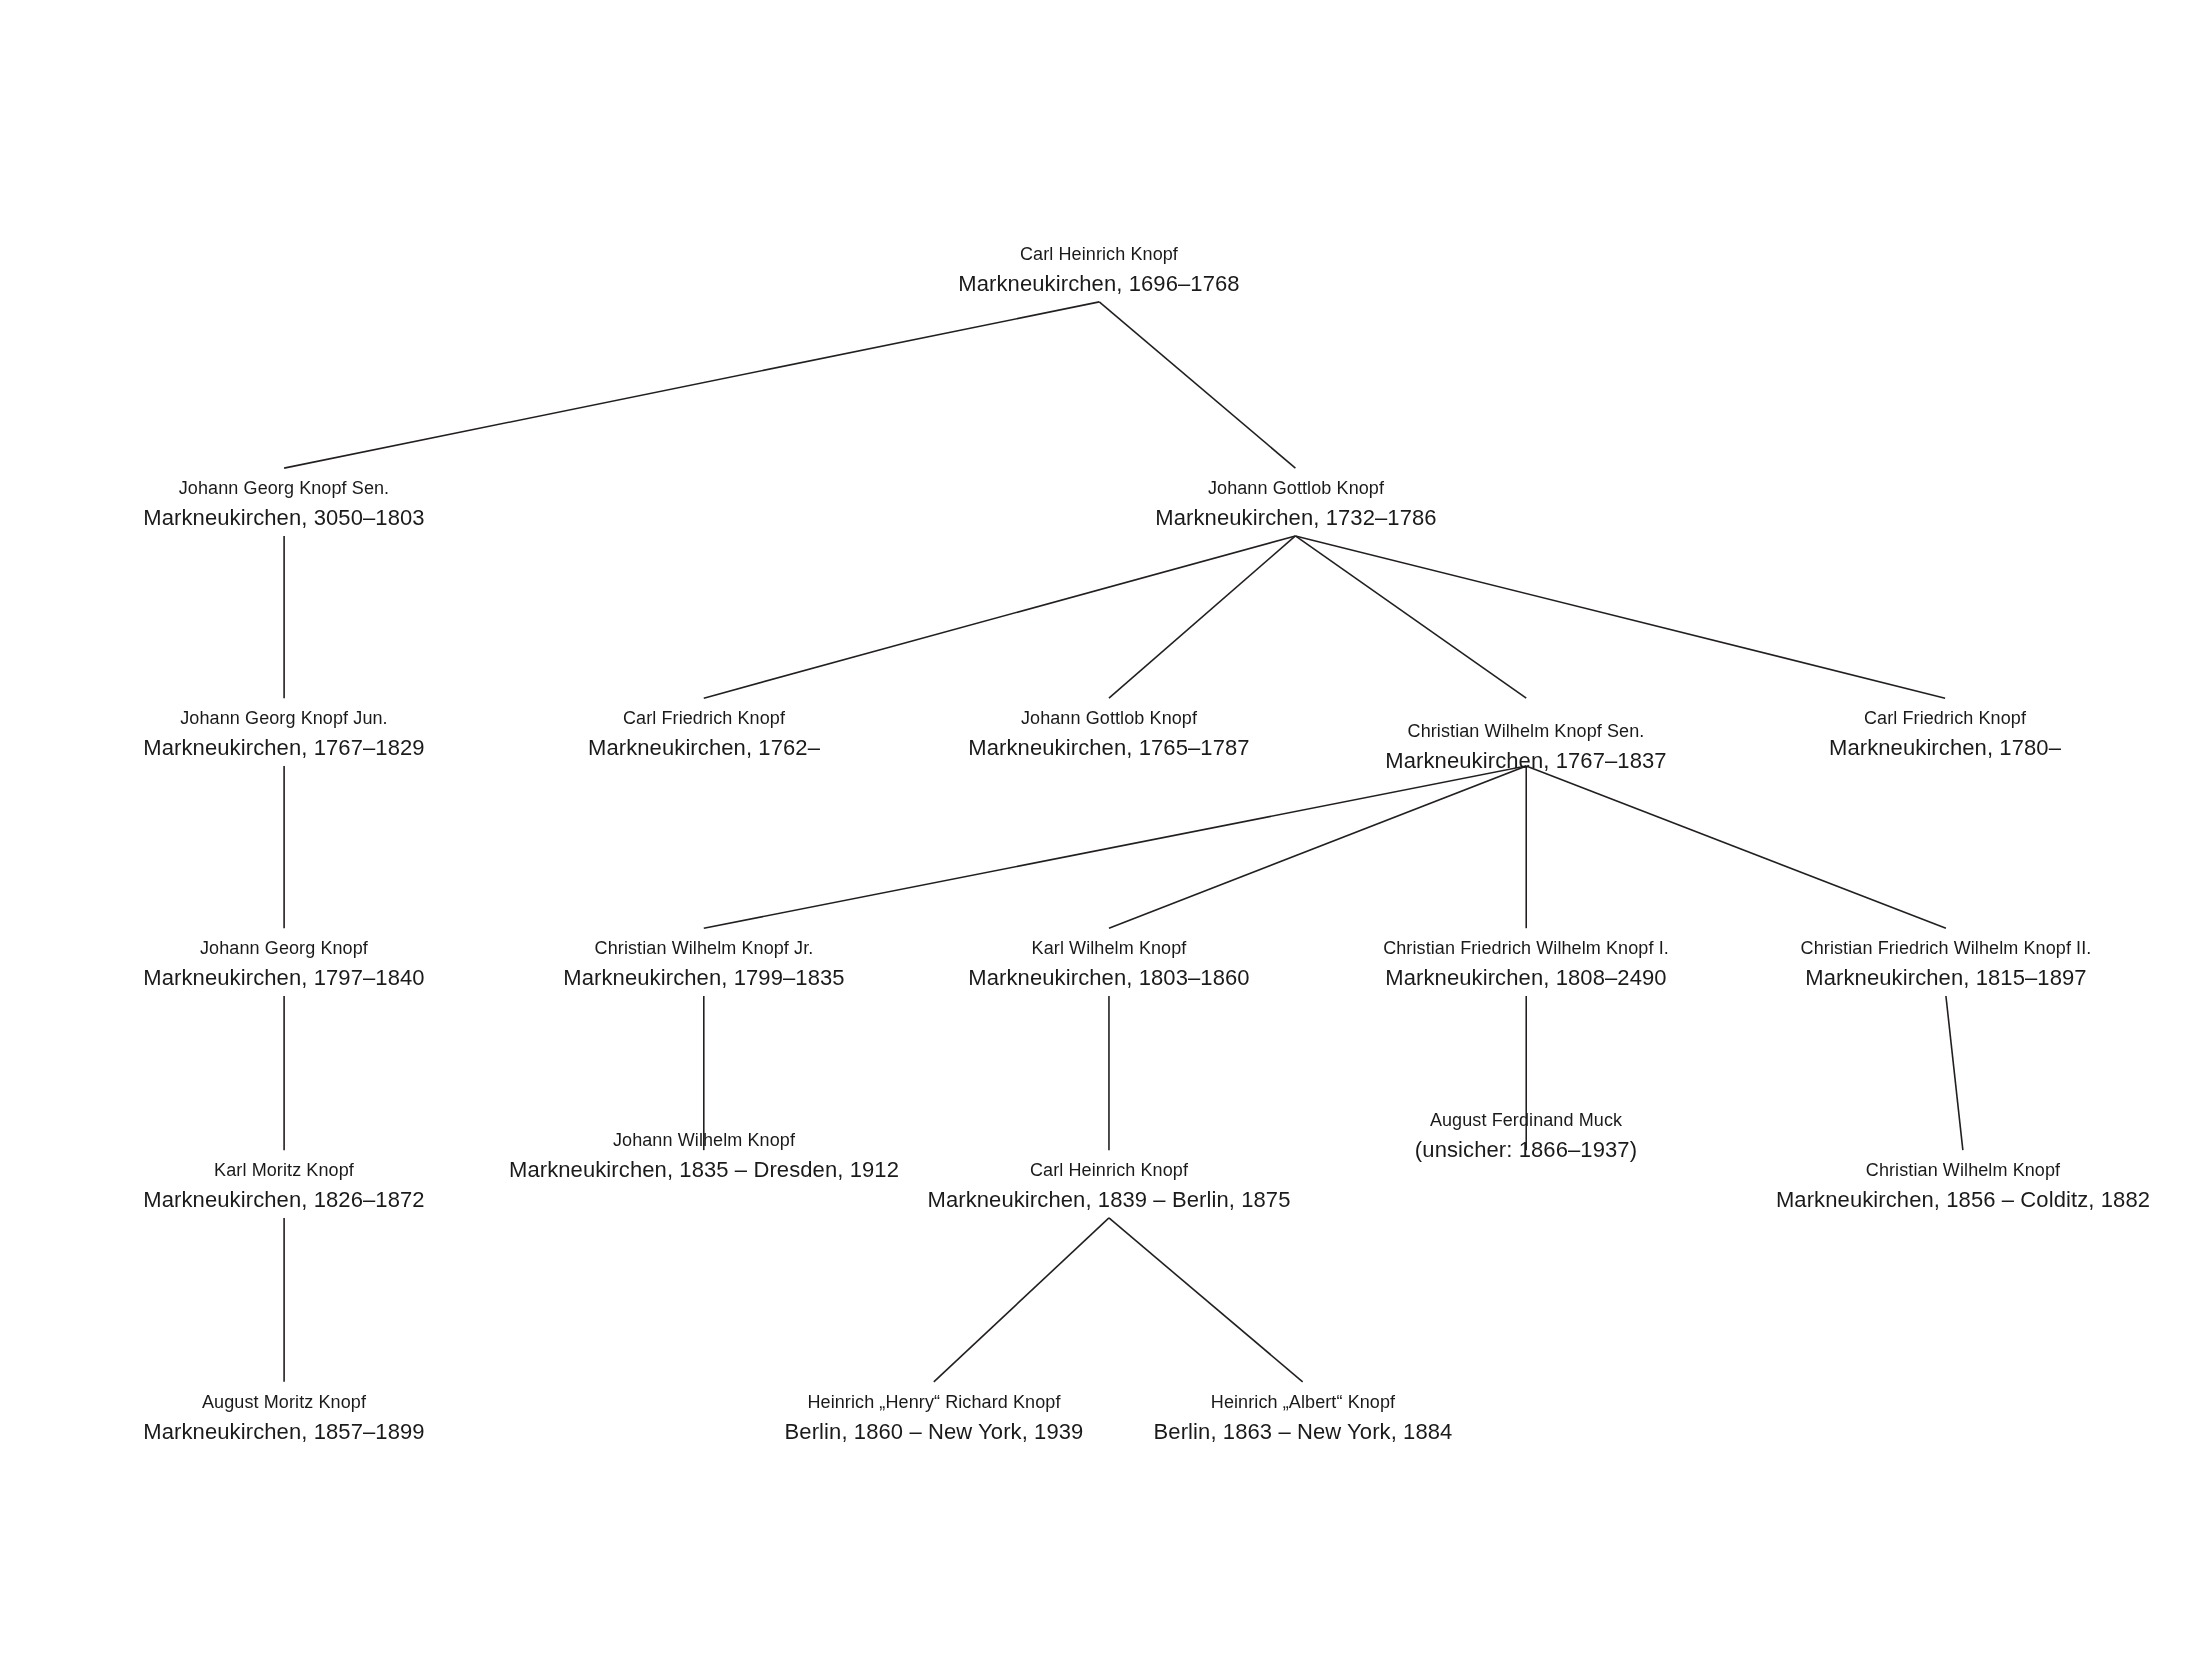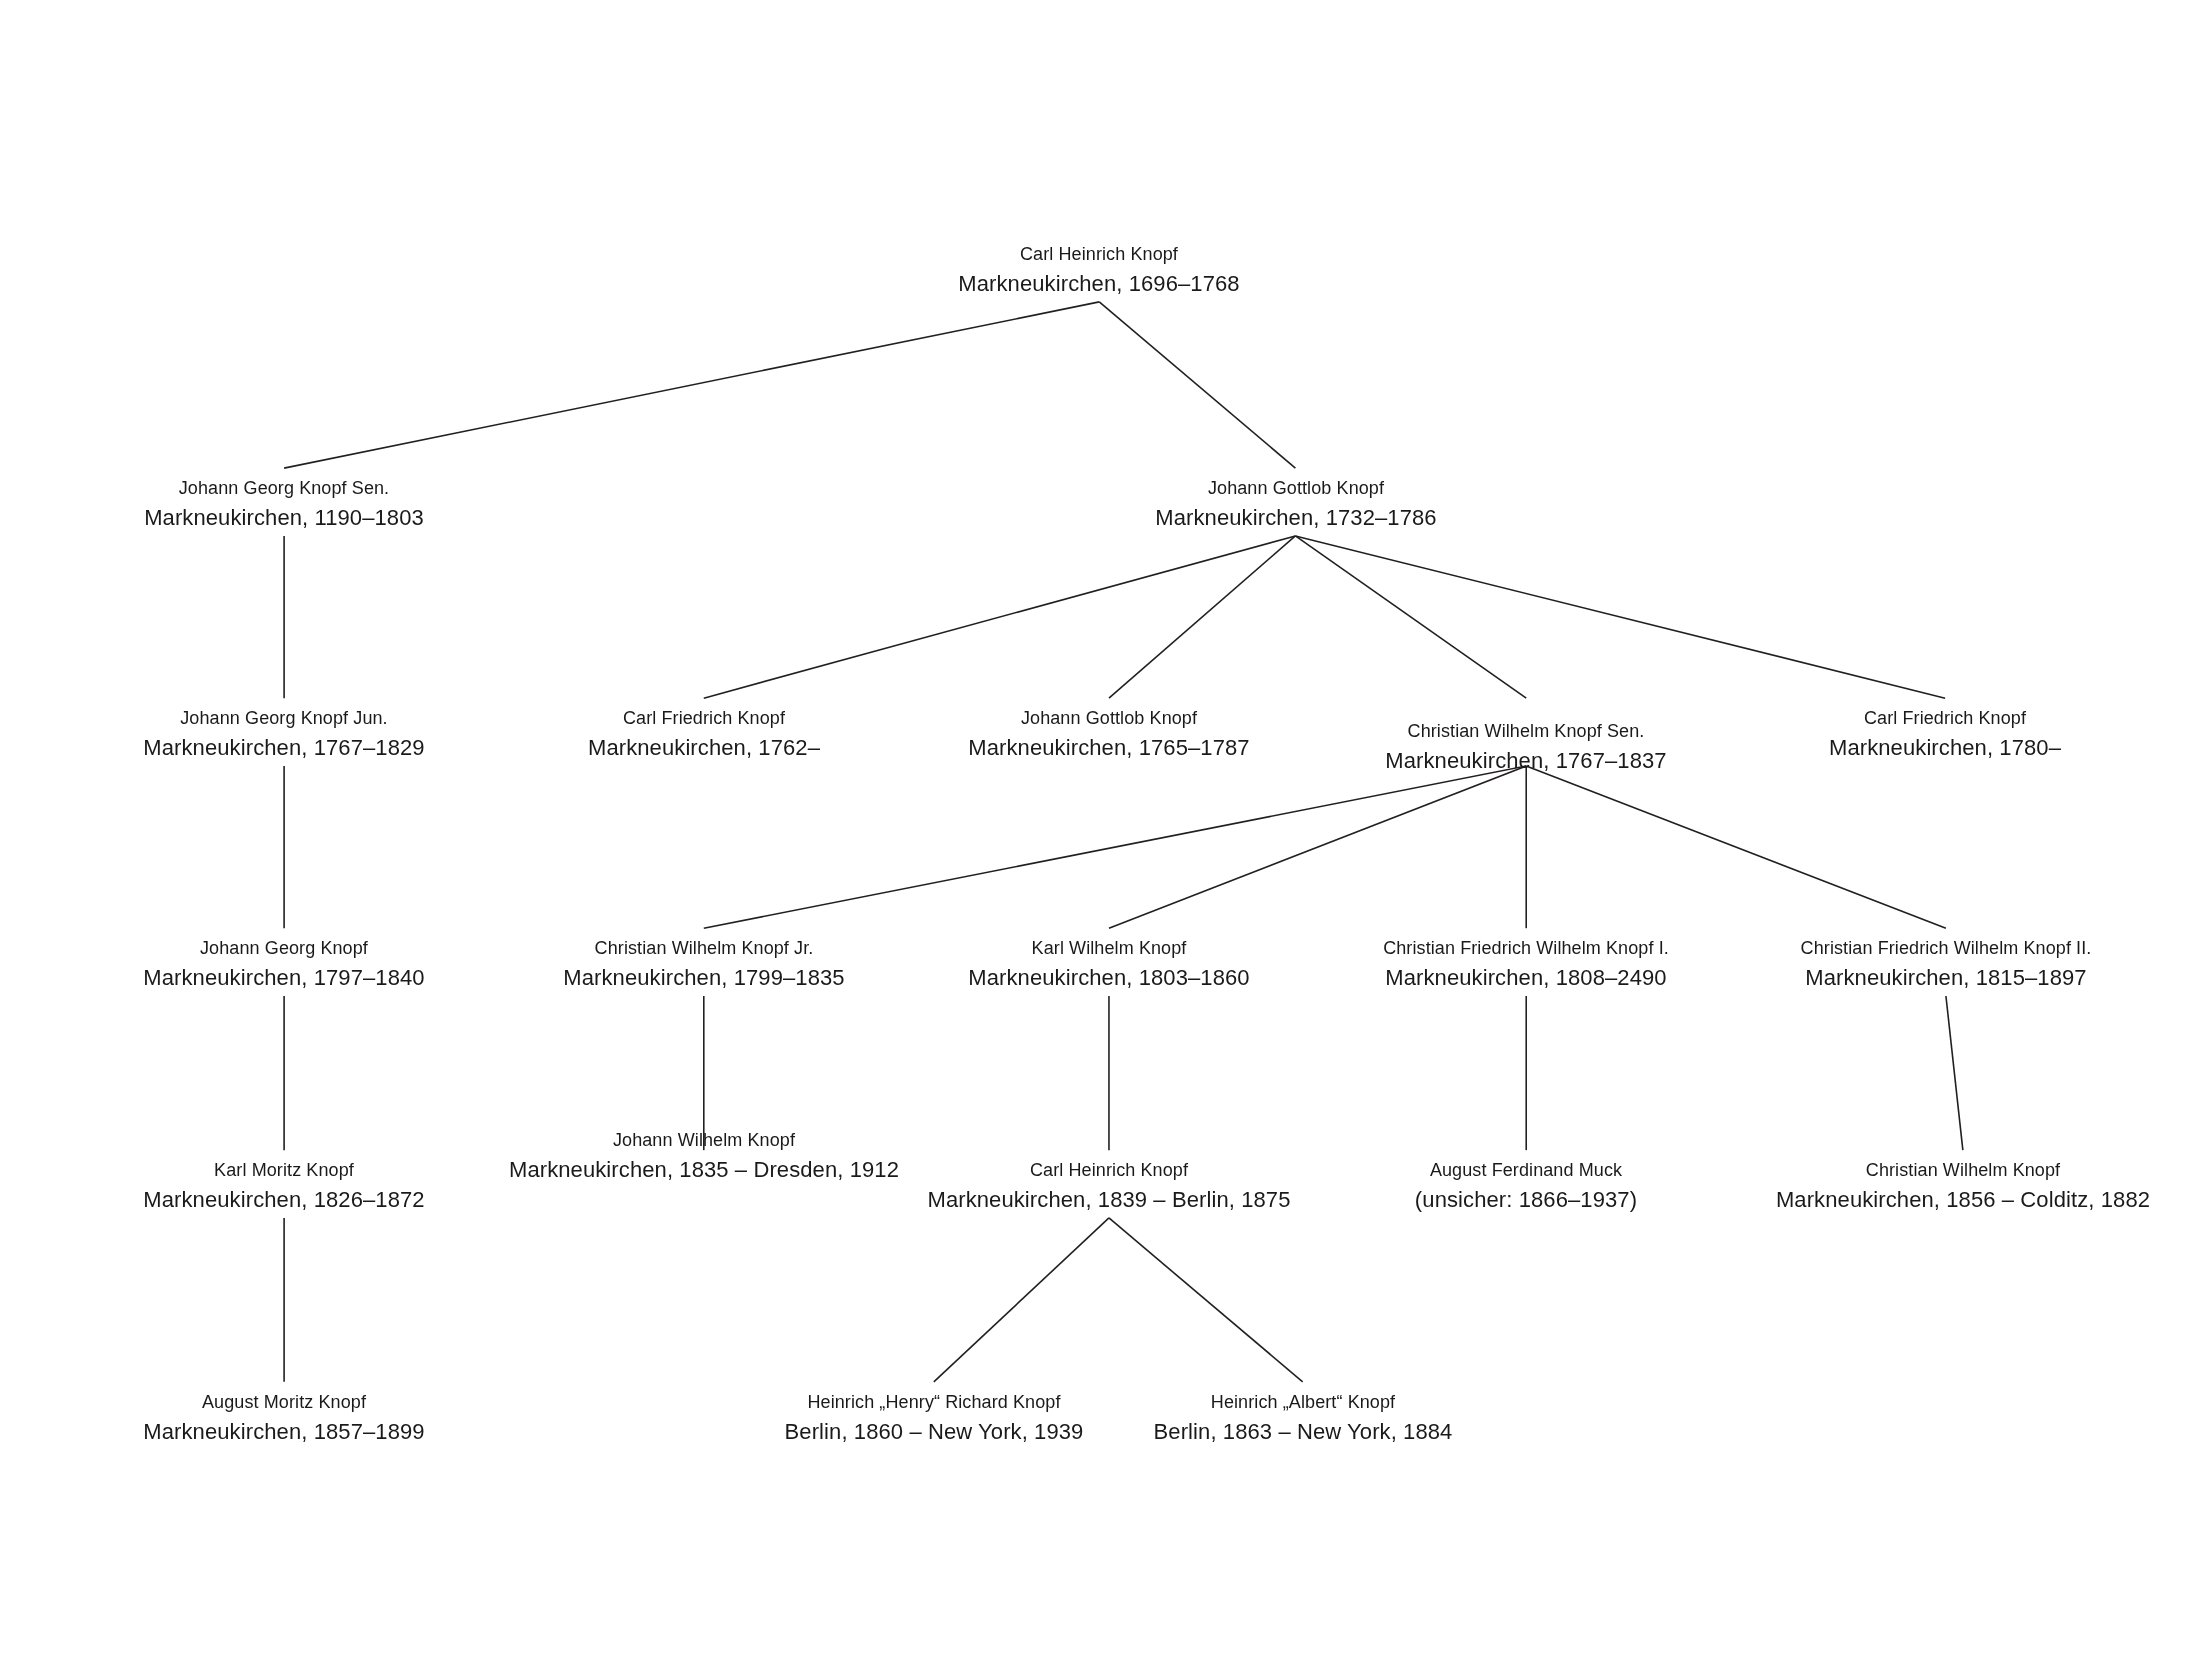--- a/index.html
+++ b/index.html
@@ -74,21 +74,21 @@
       <line x1="1374" y1="1509" x2="1157" y2="1712"></line>
       <line x1="1374" y1="1509" x2="1614" y2="1712"></line>
     </svg>
   <div id="nodes-layer">
       <div class="node" style="left: 1099px; top: 242px;">
         <span class="name">Carl Heinrich Knopf</span>
         <span class="life">Markneukirchen, 1696–1768</span>
       </div>
       <div class="node" style="left: 284px; top: 476px;">
         <span class="name">Johann Georg Knopf Sen.</span>
-        <span class="life">Markneukirchen, 1190–1803</span>
+        <span class="life">Markneukirchen, 3050–1803</span>
       </div>
       <div class="node" style="left: 1296px; top: 476px;">
         <span class="name">Johann Gottlob Knopf</span>
         <span class="life">Markneukirchen, 1732–1786</span>
       </div>
       <div class="node" style="left: 284px; top: 706px;">
         <span class="name">Johann Georg Knopf Jun.</span>
         <span class="life">Markneukirchen, 1767–1829</span>
       </div>
       <div class="node" style="left: 704px; top: 706px;">
@@ -132,21 +132,21 @@
         <span class="life">Markneukirchen, 1826–1872</span>
       </div>
       <div class="node" style="left: 704px; top: 1128px;">
         <span class="name">Johann Wilhelm Knopf</span>
         <span class="life">Markneukirchen, 1835 – Dresden, 1912</span>
       </div>
       <div class="node" style="left: 1109px; top: 1158px;">
         <span class="name">Carl Heinrich Knopf</span>
         <span class="life">Markneukirchen, 1839 – Berlin, 1875</span>
       </div>
-      <div class="node" style="left: 1526px; top: 1158px;">
+      <div class="node" style="left: 1526px; top: 1108px;">
         <span class="name">August Ferdinand Muck</span>
         <span class="life">(unsicher: 1866–1937)</span>
       </div>
       <div class="node" style="left: 1963px; top: 1158px;">
         <span class="name">Christian Wilhelm Knopf</span>
         <span class="life">Markneukirchen, 1856 – Colditz, 1882</span>
       </div>
       <div class="node" style="left: 284px; top: 1390px;">
         <span class="name">August Moritz Knopf</span>
         <span class="life">Markneukirchen, 1857–1899</span>

